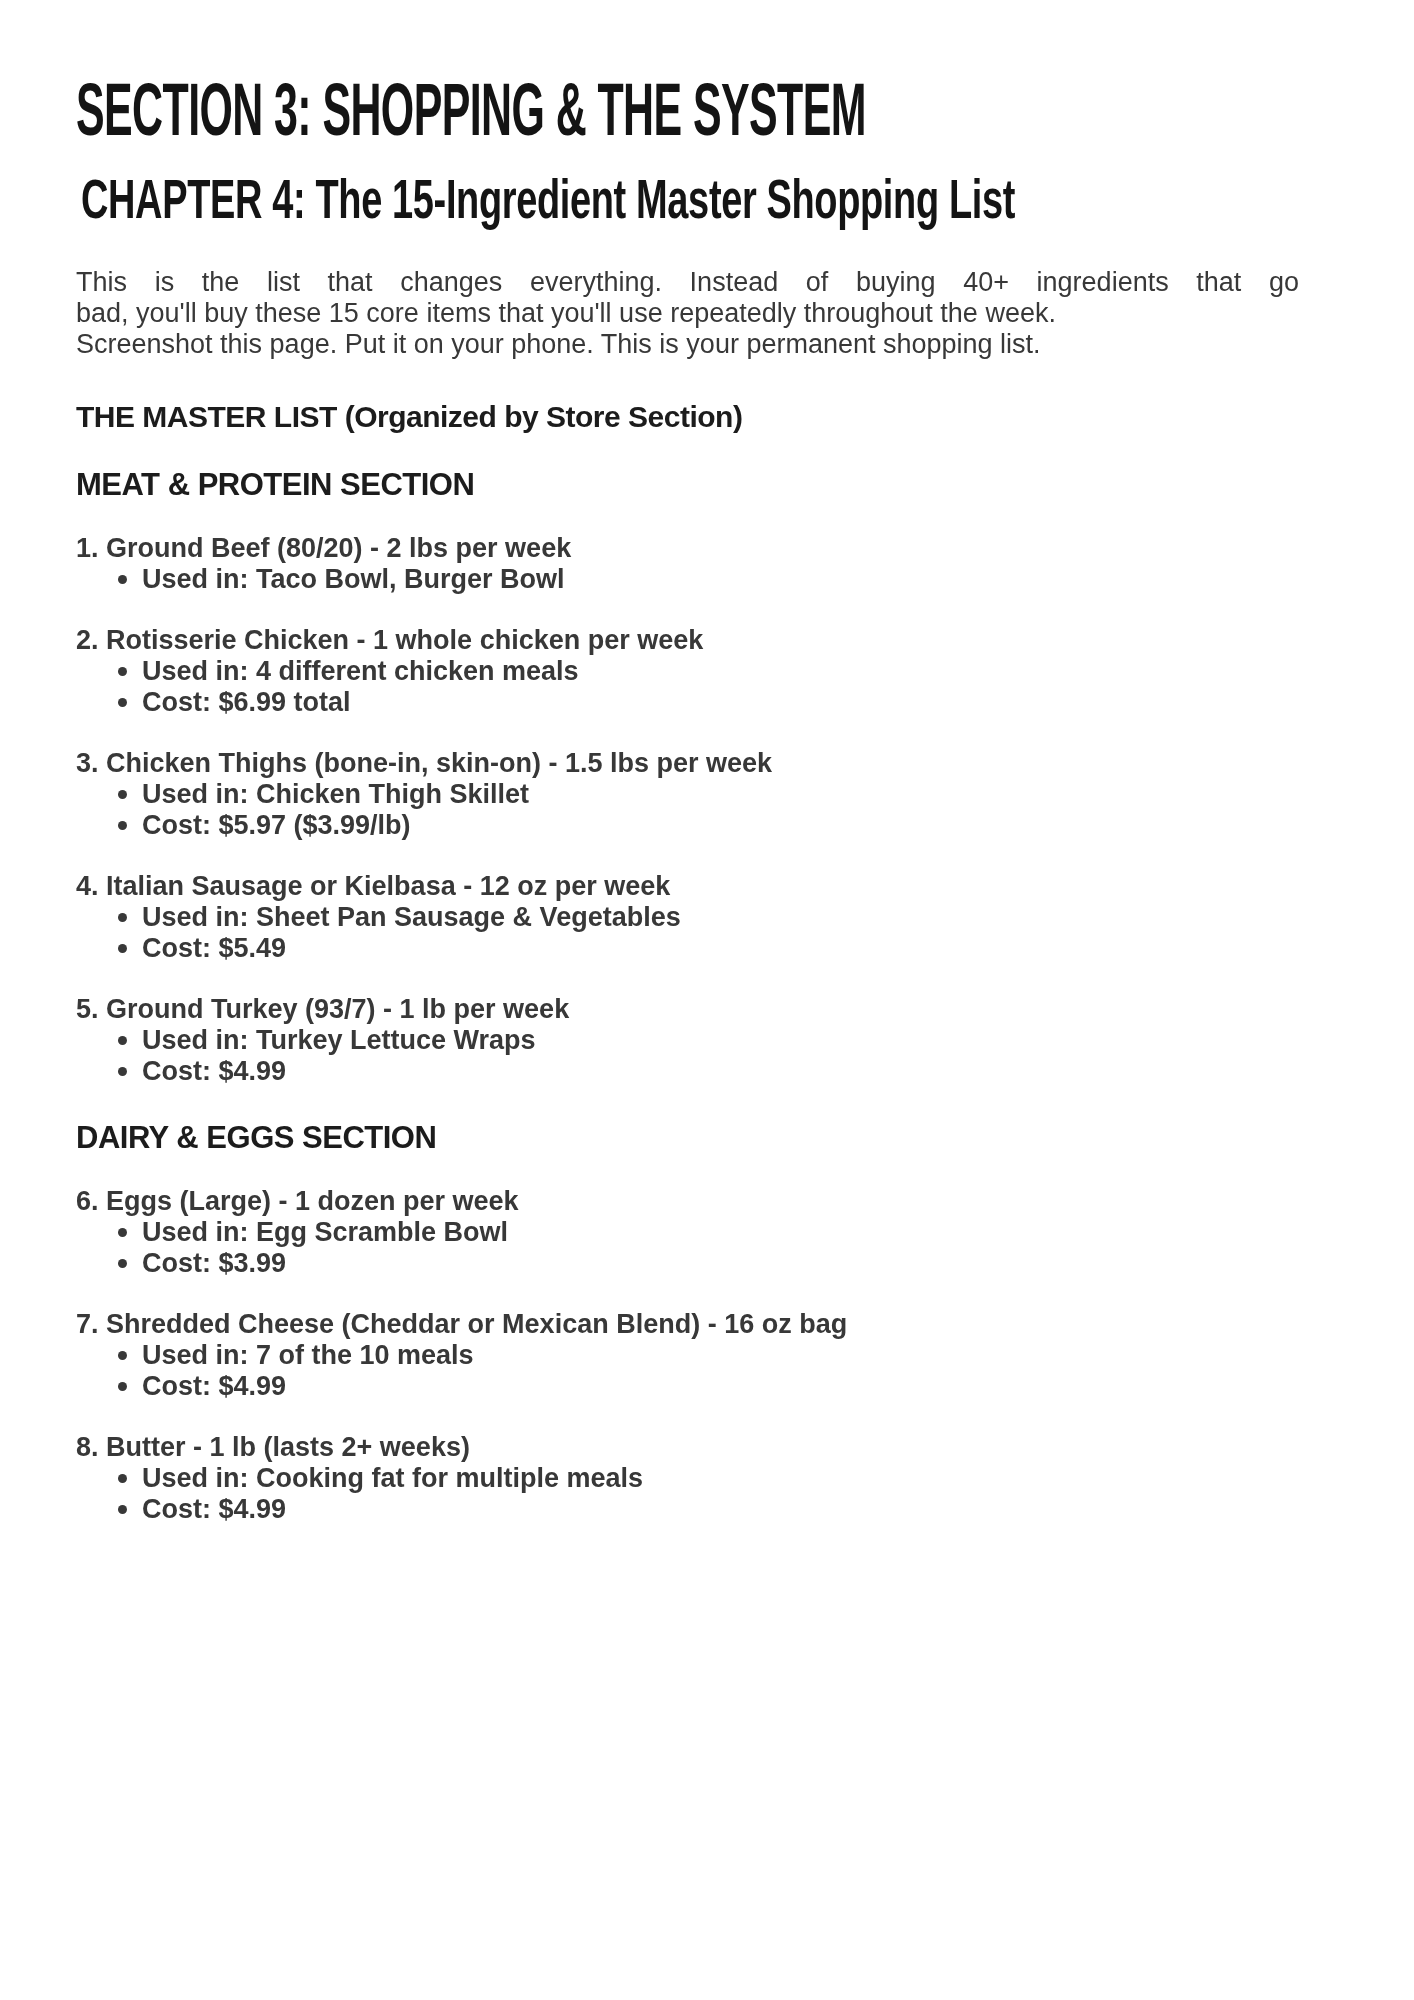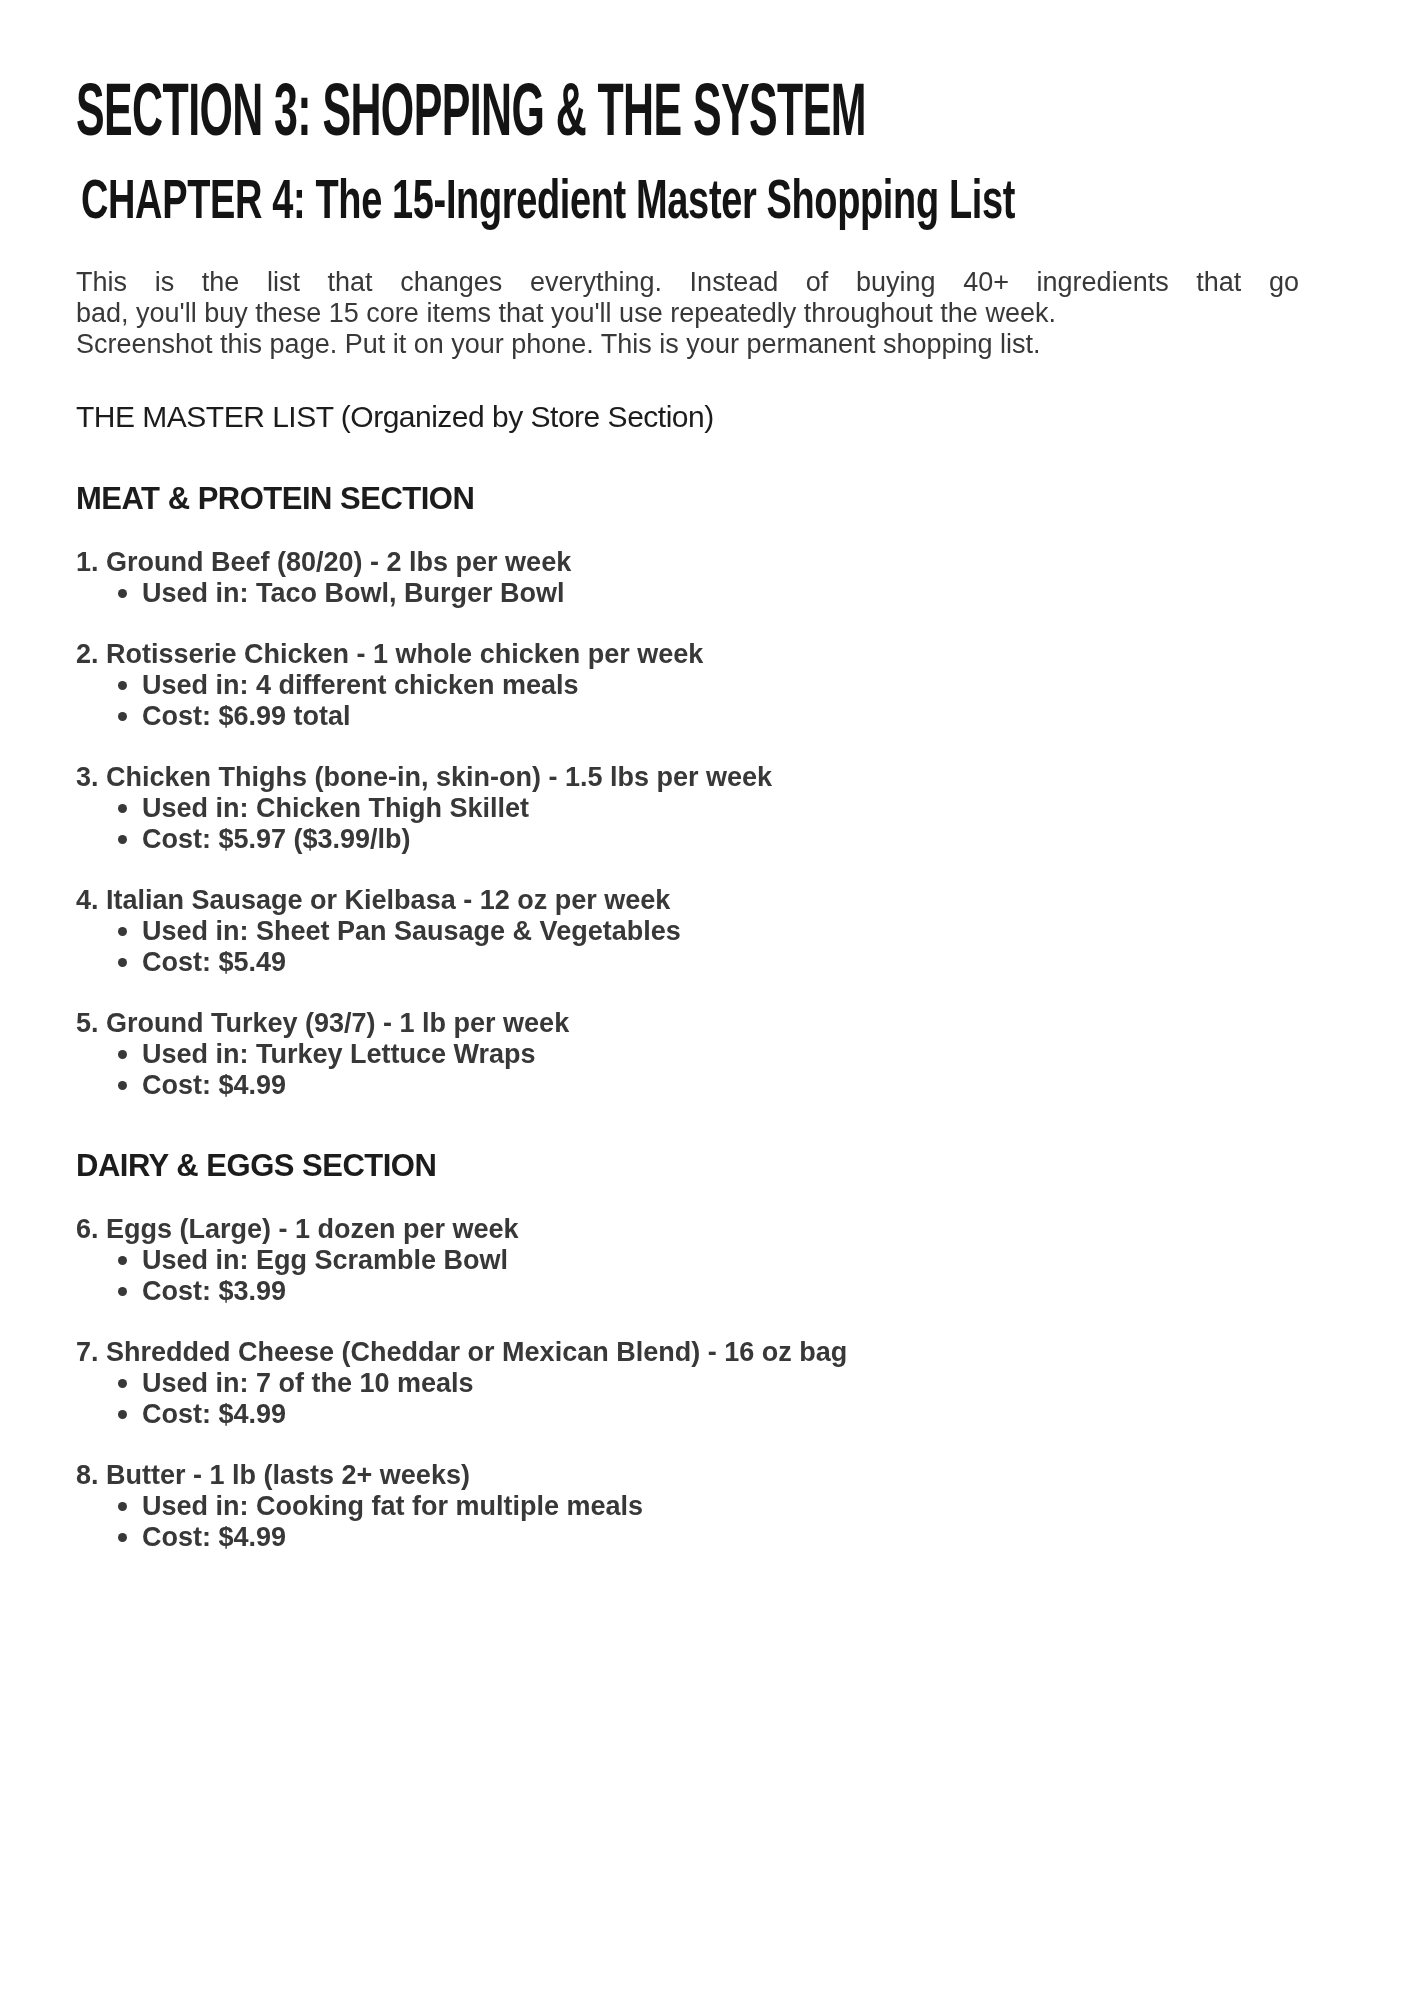--- a/index.html
+++ b/index.html
@@ -47,26 +47,26 @@
     text-align: justify;
     text-align-last: justify;
   }
   .intro .line { display: block; }
 
   .instruction { }
 
   .h3 {
     margin-top: 40px;
     font-size: 30px;
-    font-weight: 400;
+    font-weight: 700;
     letter-spacing: -0.5px;
     color: #1c1c1c;
   }
   .h4 {
-    margin-top: 47px;
+    margin-top: 33px;
     font-size: 31px;
     font-weight: 700;
     letter-spacing: -0.5px;
     color: #1c1c1c;
   }
 
   .item { margin-top: 30px; font-weight: bold; }
   .item-title { font-size: 27px; line-height: 31px; color: #383838; }
   .bullet {
     position: relative;

